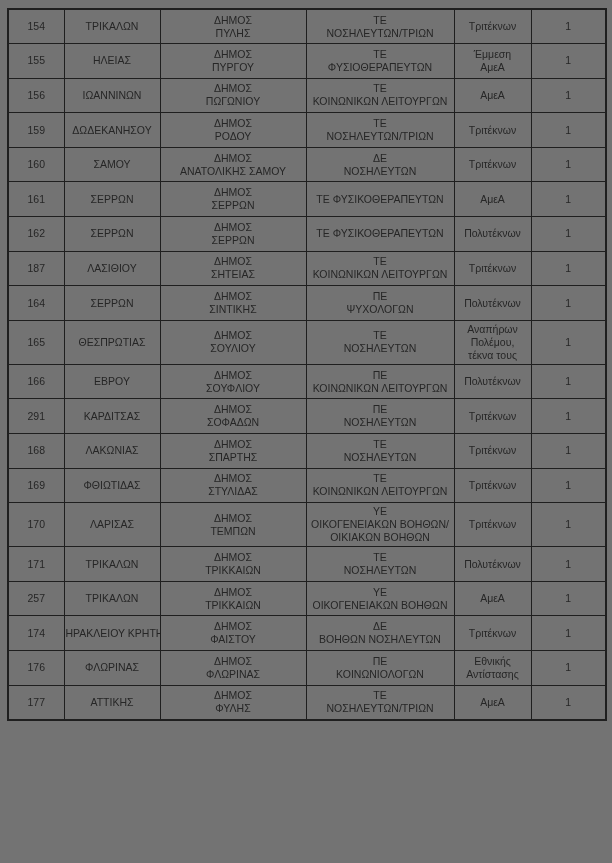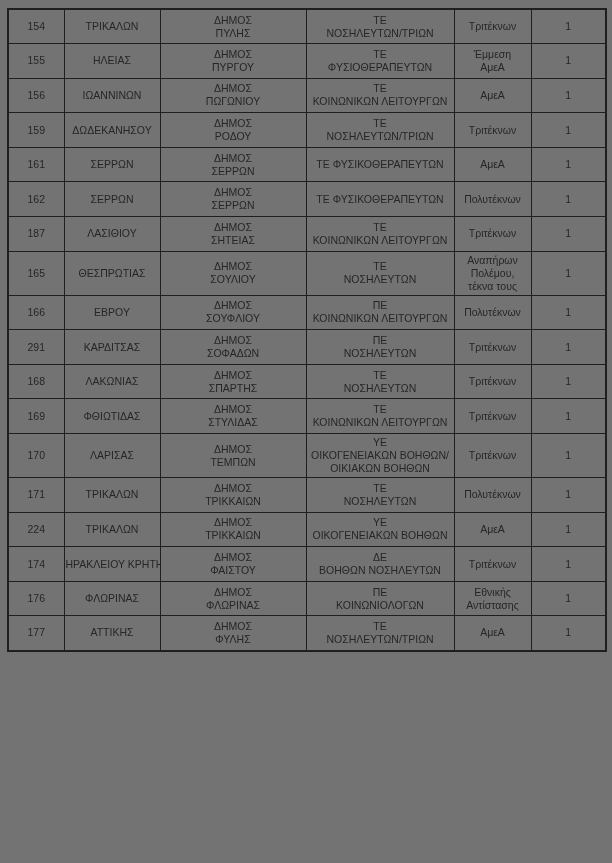--- a/index.html
+++ b/index.html
@@ -95,20 +95,30 @@
           <td>159</td>
           <td>ΔΩΔΕΚΑΝΗΣΟΥ</td>
           <td>ΔΗΜΟΣ
 ΡΟΔΟΥ</td>
           <td>ΤΕ
 ΝΟΣΗΛΕΥΤΩΝ/ΤΡΙΩΝ</td>
           <td>Τριτέκνων</td>
           <td>1</td>
         </tr>
         <tr>
+          <td>160</td>
+          <td>ΣΑΜΟΥ</td>
+          <td>ΔΗΜΟΣ
+ΑΝΑΤΟΛΙΚΗΣ ΣΑΜΟΥ</td>
+          <td>ΔΕ
+ΝΟΣΗΛΕΥΤΩΝ</td>
+          <td>Τριτέκνων</td>
+          <td>1</td>
+        </tr>
+        <tr>
           <td>161</td>
           <td>ΣΕΡΡΩΝ</td>
           <td>ΔΗΜΟΣ
 ΣΕΡΡΩΝ</td>
           <td>ΤΕ ΦΥΣΙΚΟΘΕΡΑΠΕΥΤΩΝ</td>
           <td>ΑμεΑ</td>
           <td>1</td>
         </tr>
         <tr>
           <td>162</td>
@@ -120,20 +130,30 @@
           <td>1</td>
         </tr>
         <tr>
           <td>187</td>
           <td>ΛΑΣΙΘΙΟΥ</td>
           <td>ΔΗΜΟΣ
 ΣΗΤΕΙΑΣ</td>
           <td>ΤΕ
 ΚΟΙΝΩΝΙΚΩΝ ΛΕΙΤΟΥΡΓΩΝ</td>
           <td>Τριτέκνων</td>
+          <td>1</td>
+        </tr>
+        <tr>
+          <td>164</td>
+          <td>ΣΕΡΡΩΝ</td>
+          <td>ΔΗΜΟΣ
+ΣΙΝΤΙΚΗΣ</td>
+          <td>ΠΕ
+ΨΥΧΟΛΟΓΩΝ</td>
+          <td>Πολυτέκνων</td>
           <td>1</td>
         </tr>
         <tr class="tall">
           <td>165</td>
           <td>ΘΕΣΠΡΩΤΙΑΣ</td>
           <td>ΔΗΜΟΣ
 ΣΟΥΛΙΟΥ</td>
           <td>ΤΕ
 ΝΟΣΗΛΕΥΤΩΝ</td>
           <td>Αναπήρων
@@ -196,21 +216,21 @@
           <td>171</td>
           <td>ΤΡΙΚΑΛΩΝ</td>
           <td>ΔΗΜΟΣ
 ΤΡΙΚΚΑΙΩΝ</td>
           <td>ΤΕ
 ΝΟΣΗΛΕΥΤΩΝ</td>
           <td>Πολυτέκνων</td>
           <td>1</td>
         </tr>
         <tr>
-          <td>224</td>
+          <td>257</td>
           <td>ΤΡΙΚΑΛΩΝ</td>
           <td>ΔΗΜΟΣ
 ΤΡΙΚΚΑΙΩΝ</td>
           <td>ΥΕ
 ΟΙΚΟΓΕΝΕΙΑΚΩΝ ΒΟΗΘΩΝ</td>
           <td>ΑμεΑ</td>
           <td>1</td>
         </tr>
         <tr>
           <td>174</td>

